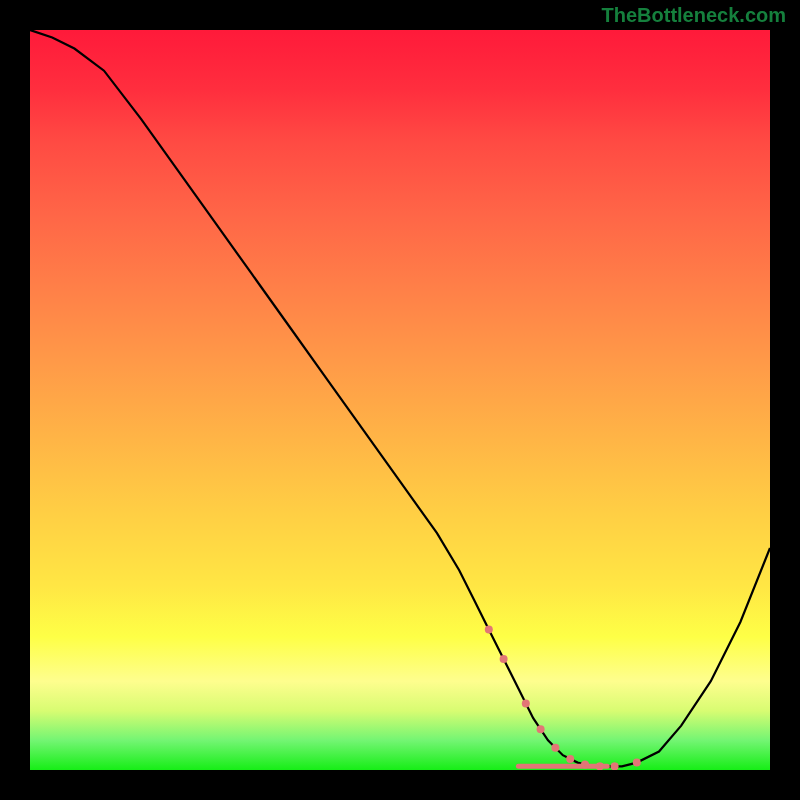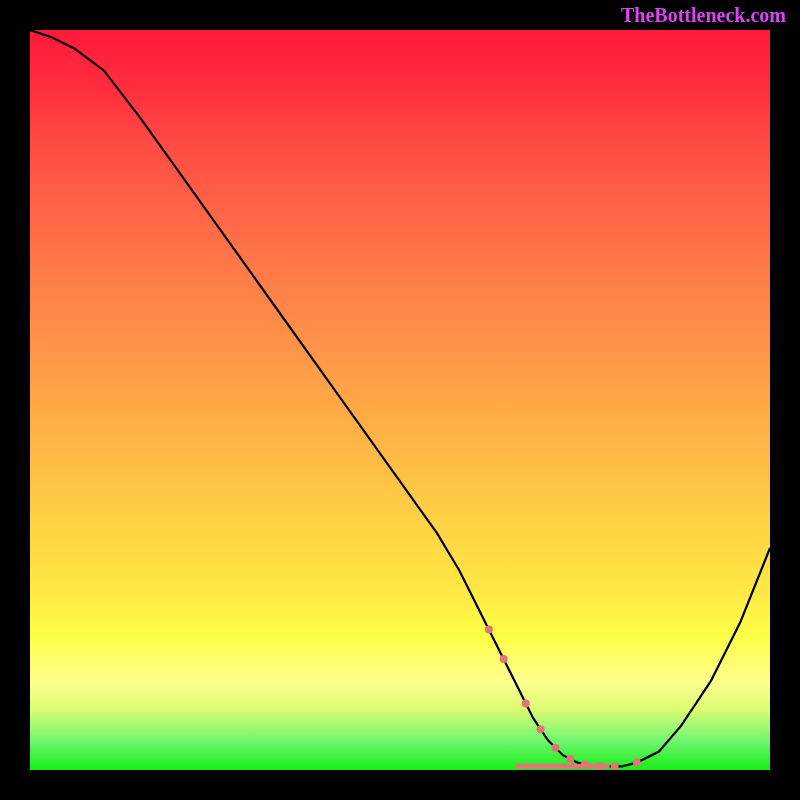--- a/index.html
+++ b/index.html
@@ -8,25 +8,24 @@
     height: 800px;
     background: #000000;
     position: relative;
     font-family: Arial, sans-serif;
     overflow: hidden;
   }
   .watermark {
     position: absolute;
     top: 4px;
     right: 14px;
-    color: #d946ef;
+    color: #15803d;
     font-size: 20px;
     font-weight: bold;
     z-index: 10;
-    font-family: Liberation Serif, serif;
   }
   .plot-area {
     position: absolute;
     left: 30px;
     top: 30px;
     width: 740px;
     height: 740px;
   }
   .gradient-bg {
     position: absolute;

